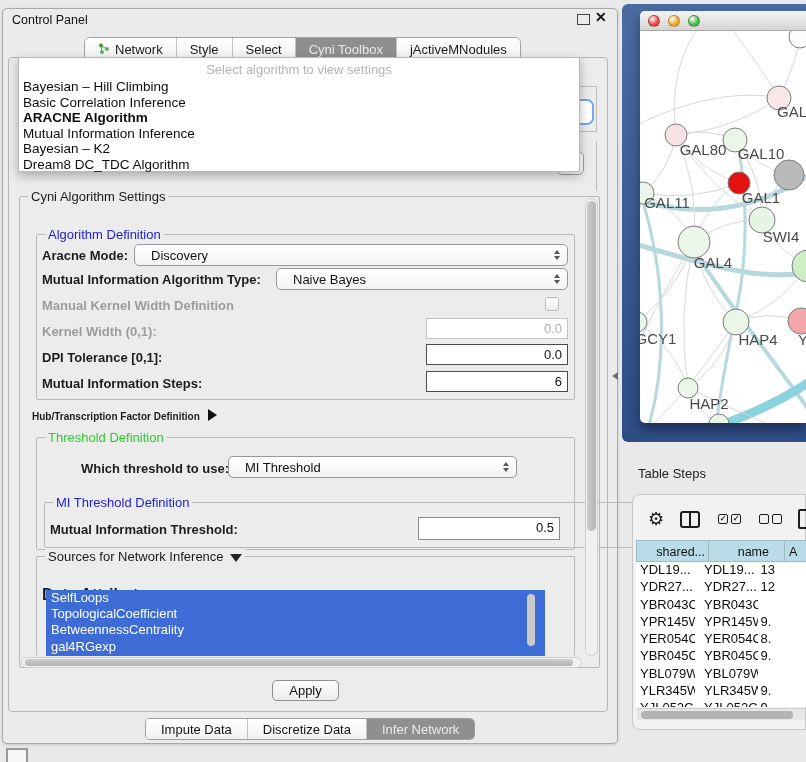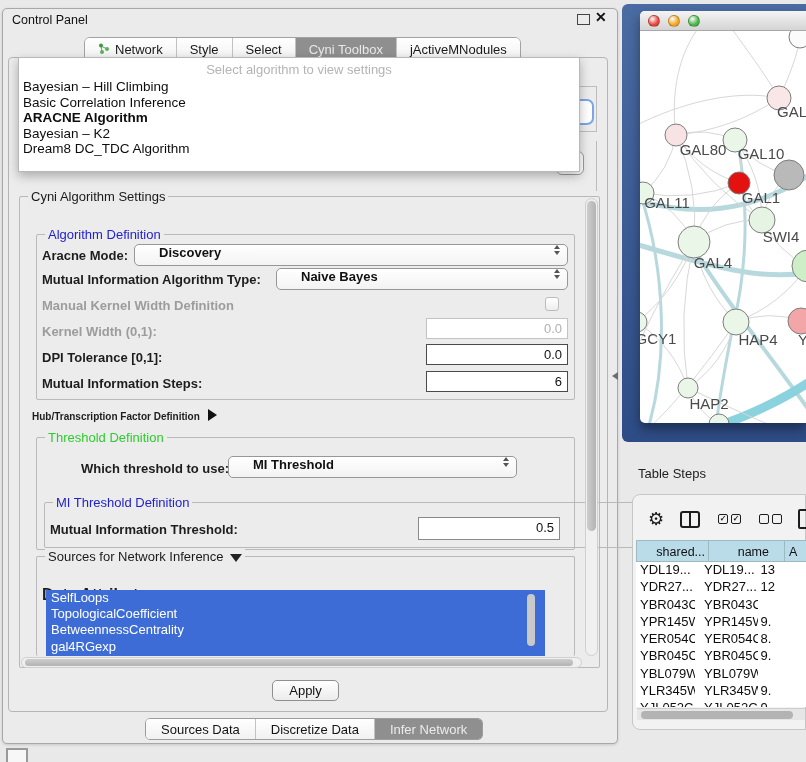--- a/index.html
+++ b/index.html
@@ -45,21 +45,21 @@
   .groupbox { border:1px solid #b9b9b9; border-radius:2px; }
   .gb-title { position:absolute; top:-8px; left:8px; background:#ececec; padding:0 3px;
     font-size:13px; white-space:nowrap; }
   .settings-box { left:19px; top:196px; width:581px; height:472px; }
   .settings-box > .gb-title { background:#ebebeb; color:#1a1a1a; }
 
   .lbl { font-size:13px; font-weight:bold; color:#1d1d1d; white-space:nowrap; }
   .lbl.disabled { color:#9c9c9c; }
 
   .combo { background:linear-gradient(#ffffff,#f3f3f3); border:1px solid #979797; border-radius:5px;
-    display:flex; align-items:flex-start; font-size:13px; color:#111; padding-left:24px;font-weight:bold; }
+    display:flex; align-items:center; font-size:13px; color:#111; padding-left:16px; }
   .combo .arrows { margin-left:auto; margin-right:7px; display:flex; flex-direction:column; gap:2px; }
   .tri-up { width:0; height:0; border-left:3.5px solid transparent; border-right:3.5px solid transparent;
     border-bottom:4px solid #555; }
   .tri-dn { width:0; height:0; border-left:3.5px solid transparent; border-right:3.5px solid transparent;
     border-top:4px solid #555; }
 
   .tfield { background:#fff; border:1.5px solid #4a4a4a; text-align:right; font-size:13px; color:#111;
     padding:2px 5px 0 0; }
   .tfield.disabled { border:1px solid #c3c3c3; color:#b0b0b0; }
 
@@ -180,20 +180,21 @@
 <div class="abs frag-combo-blue"></div>
 <div class="abs frag-line" style="left:596px;top:141px;width:1px;height:50px"></div>
 <div class="abs frag-combo2"></div>
 
 <div class="abs popup">
   <div class="abs popup-placeholder">Select algorithm to view settings</div>
   <div class="abs" id="algo-items" style="left:0;top:21px;width:100%">
       <div class="algo-item">Bayesian – Hill Climbing</div>
       <div class="algo-item">Basic Correlation Inference</div>
       <div class="algo-item selected">ARACNE Algorithm</div>
+      <div class="algo-item">Mutual Information Inference</div>
       <div class="algo-item">Bayesian – K2</div>
       <div class="algo-item">Dream8 DC_TDC Algorithm</div>
     </div>
 </div>
 
 <div class="abs groupbox settings-box">
   <span class="gb-title">Cyni Algorithm Settings</span>
 </div>
 
 <div class="abs groupbox" style="left:36px;top:234px;width:539px;height:166px">
@@ -261,21 +262,21 @@
 
 <div class="abs vscroll">
     <div class="vthumb"></div>
   </div>
 <div class="abs hscroll">
     <div class="hthumb"></div>
   </div>
 
 <div class="abs apply-btn">Apply</div>
 <div class="abs bottom-tabbar" id="bottom-tabbar">
-    <div class="btab">Sources Data</div>
+    <div class="btab">Impute Data</div>
     <div class="btab">Discretize Data</div>
     <div class="btab active">Infer Network</div>
   </div>
 
 <div class="abs splitter-arrow"></div>
 
 <div class="abs net-frame"></div>
 <div class="abs mac-window"></div>
 <div class="abs mac-titlebar">
   <span class="tl" id="tl-red" style="left: 8px; background: radial-gradient(circle at 35% 30%, rgba(255, 255, 255, 0.85), rgb(232, 69, 60) 60%);"></span>

